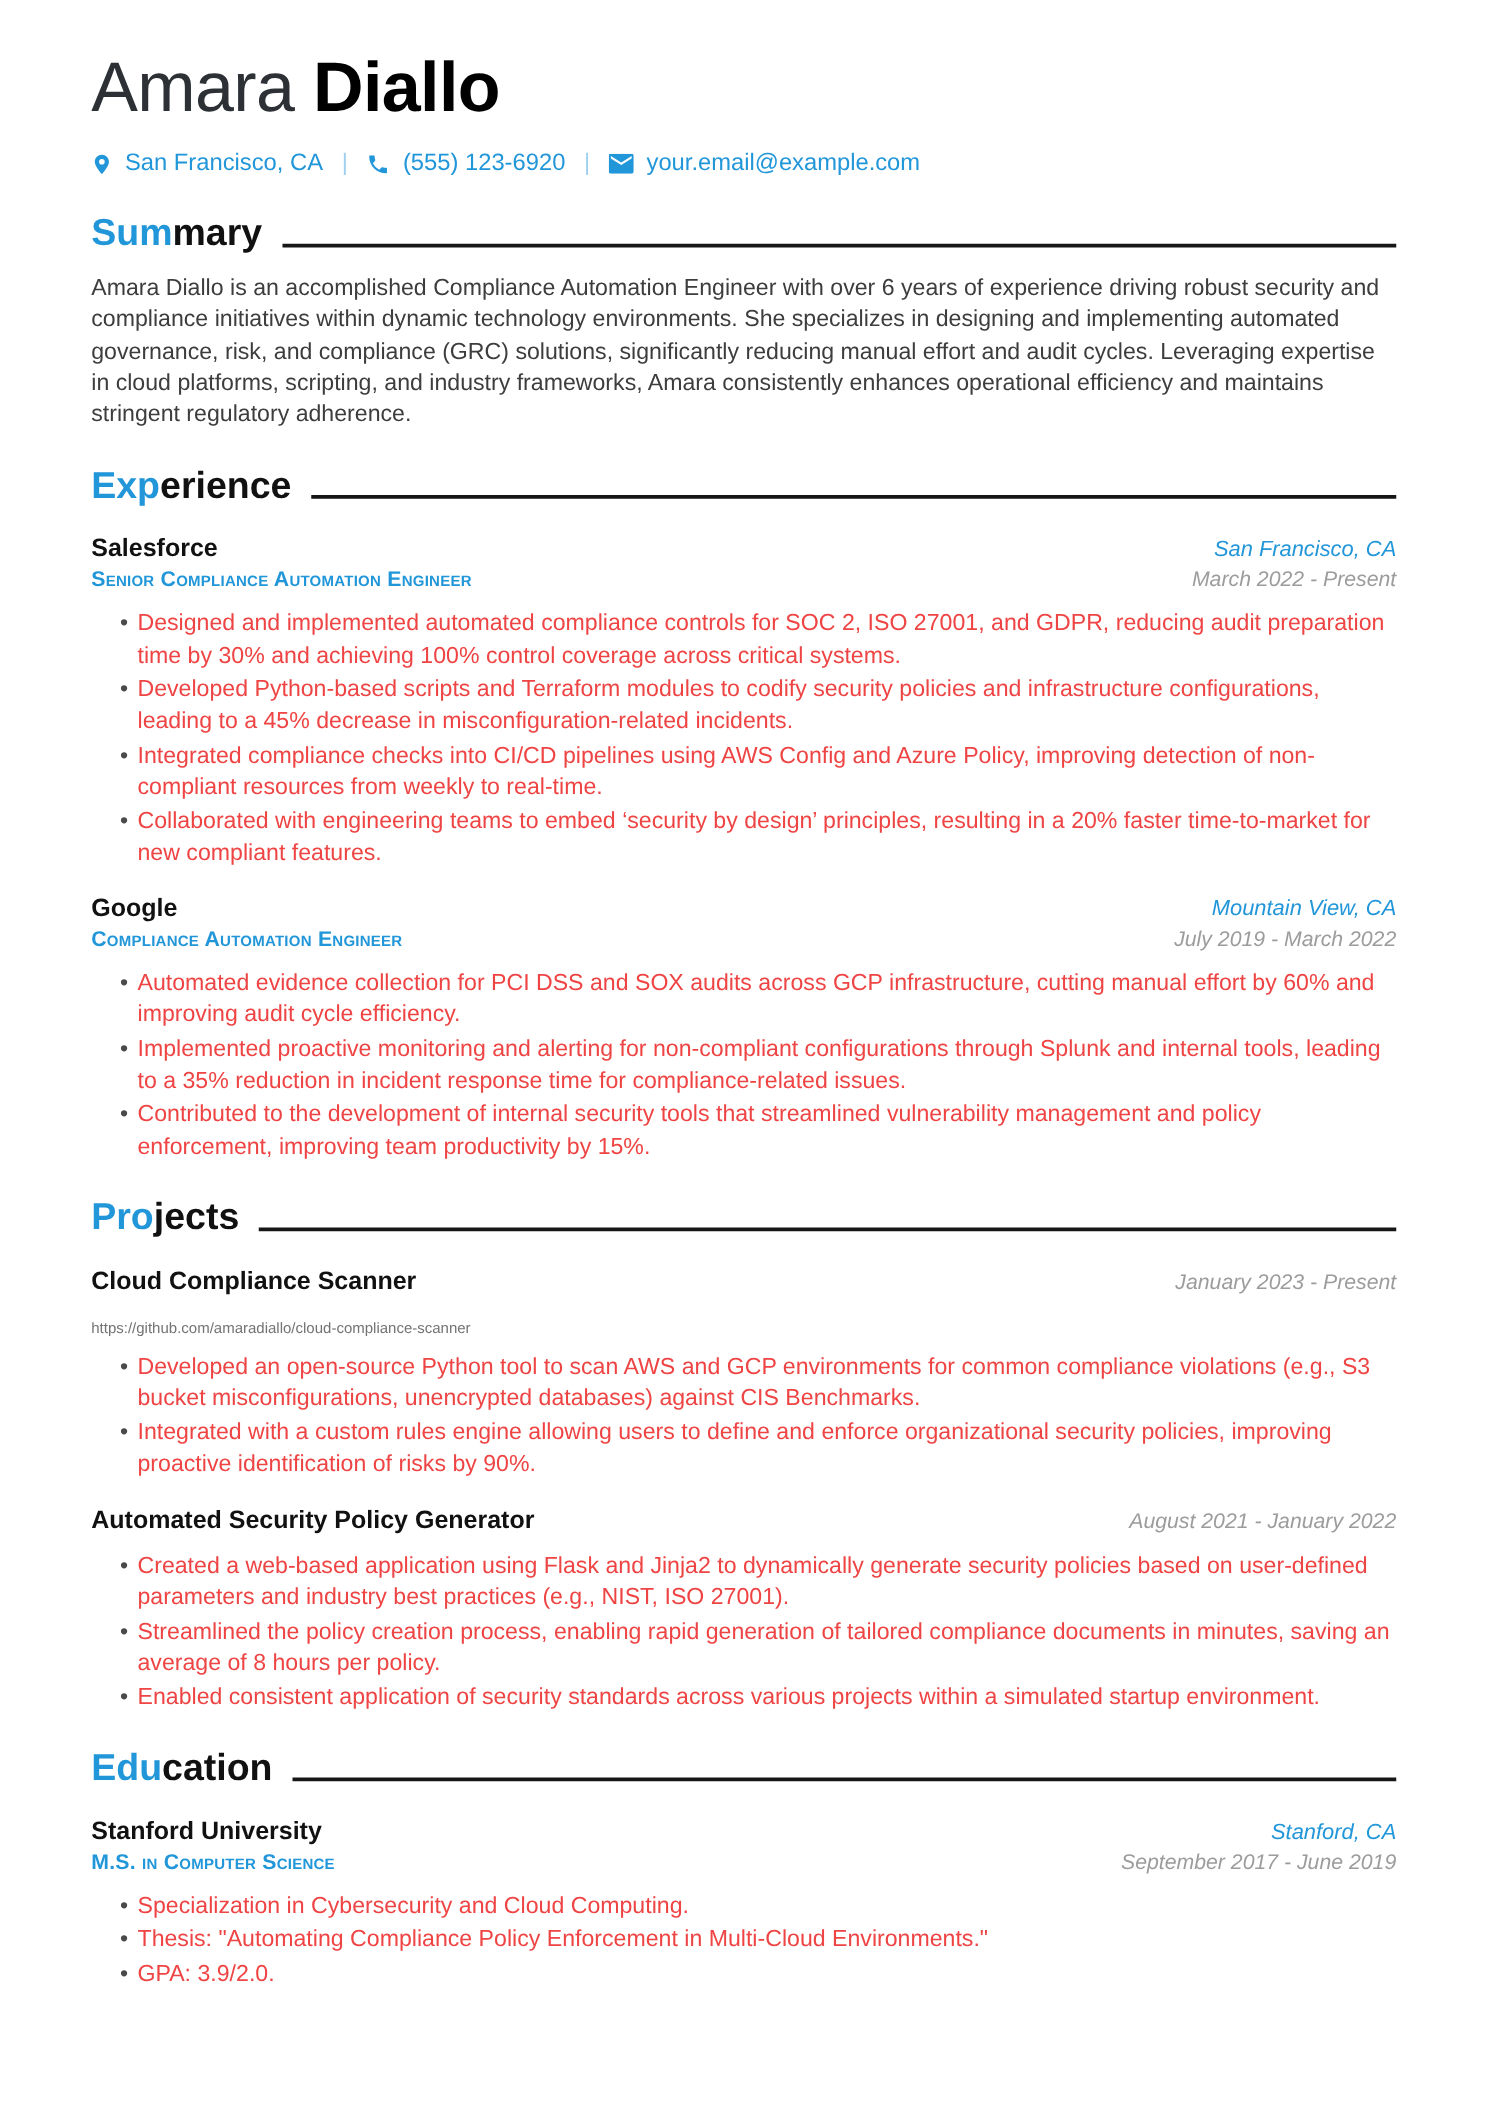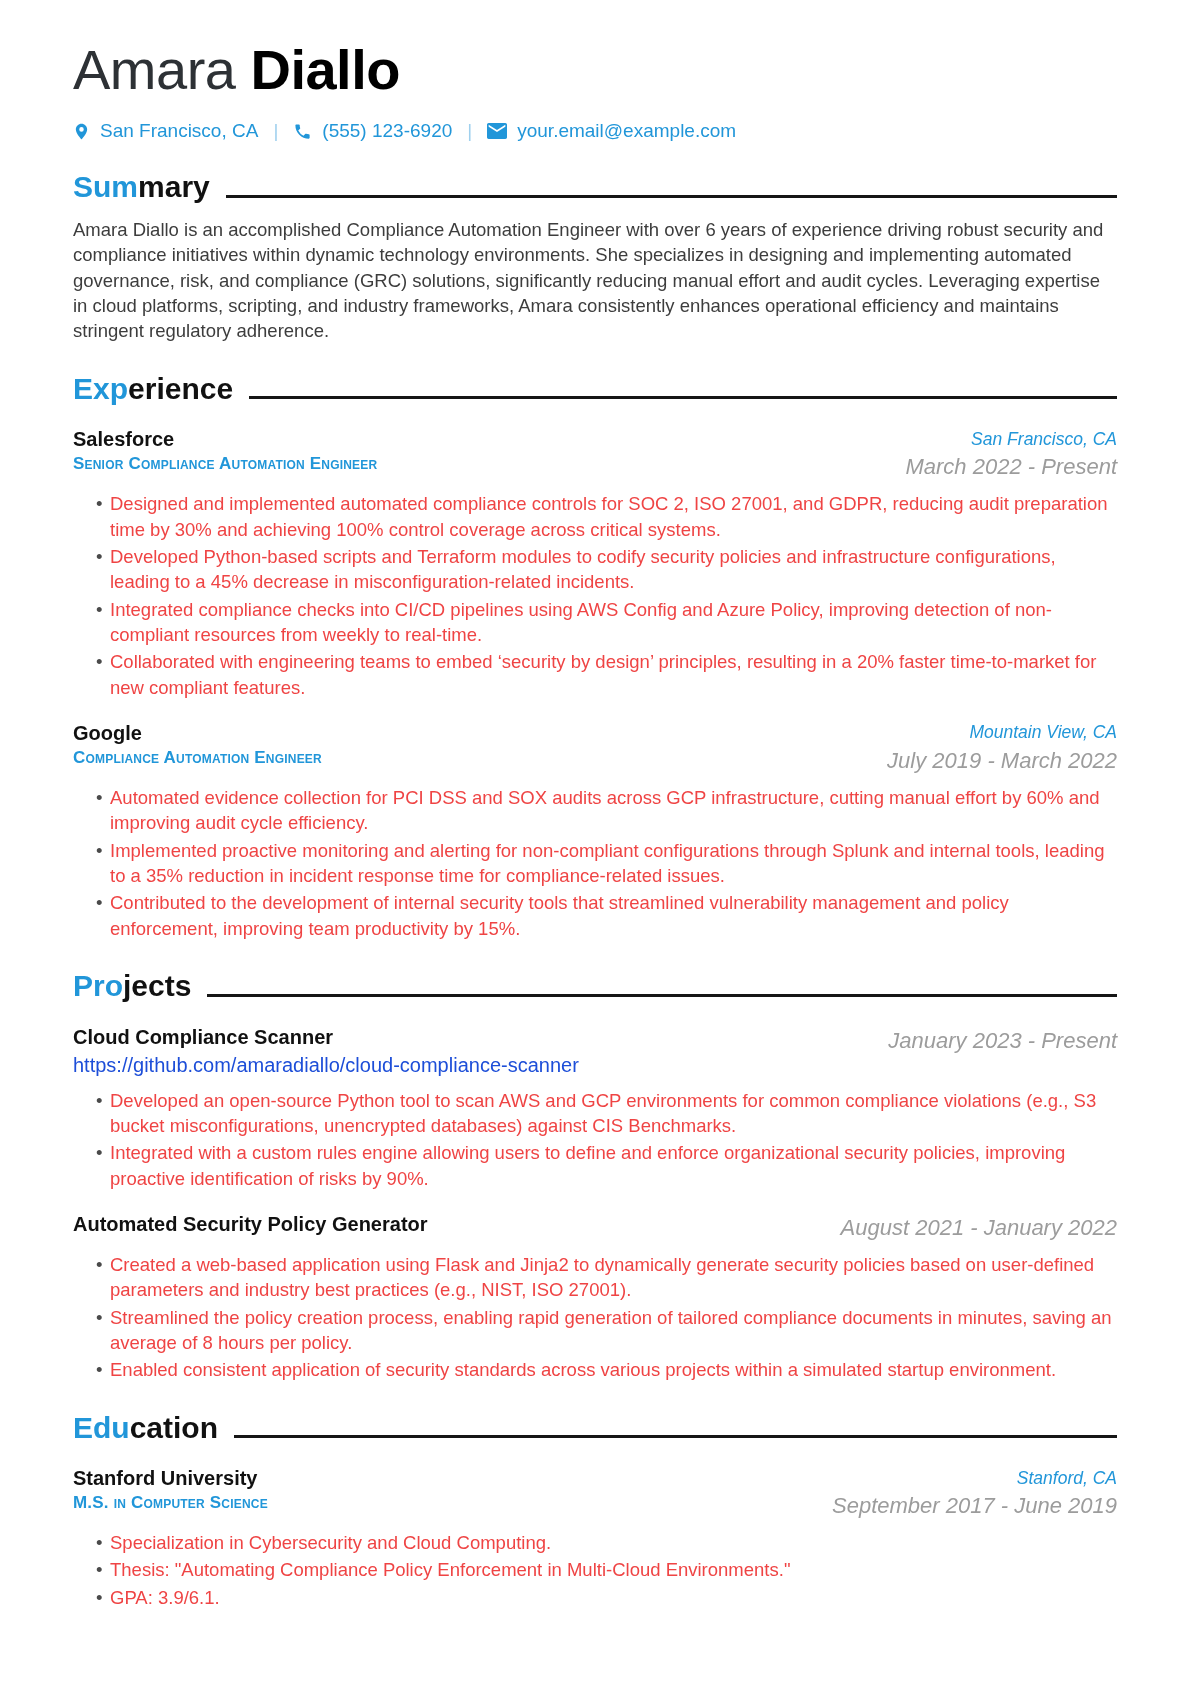--- a/index.html
+++ b/index.html
@@ -31,24 +31,24 @@
   .summary-text { margin: 12px 0 0; font-size: 18.5px; line-height: 1.37; color: #3d3d3d; }
 
   
   .entry { margin-top: 21px; }
   .entry-head { display: grid; grid-template-columns: 1fr auto; column-gap: 40px; }
   .org { margin: 0; font-size: 20px; font-weight: 700; color: #111; line-height: 1.2; }
   .loc { font-size: 17.5px; font-style: italic; color: #2196d9; text-align: right;
     align-self: center; }
   .role { margin-top: 3px; font-size: 17px; color: #2196d9;
     font-variant: small-caps; font-weight: 600; letter-spacing: 0.2px; }
-  .date { margin-top: 3px; font-size: 22px; font-style: italic; color: #9c9c9c;
+  .date { margin-top: 3px; font-size: 17px; font-style: italic; color: #9c9c9c;
     text-align: right; }
   .proj-date { align-self: center; }
-  .plink { margin-top: 0; font-size: 20px; color: #1d4ed8; text-decoration: none;
+  .plink { margin-top: 18px; font-size: 12px; color: #737373; text-decoration: none;
     grid-column: 1 / 2; justify-self: start; }
 
   .bullets { margin: 11px 0 0; padding: 0; list-style: none; }
   .bullets li { position: relative; padding-left: 37px; font-size: 18.5px;
     line-height: 1.37; color: #ef4444; margin-bottom: 2px; }
   .bullets li::before { content: "\2022"; position: absolute; left: 23px; top: 0;
     color: #4a4a4a; }
 </style>
 </head>
 <body>
@@ -170,19 +170,19 @@
     <div class="entry">
       <div class="entry-head">
         <h3 class="org">Stanford University</h3>
         <div class="loc">Stanford, CA</div>
         <div class="role">M.S. in Computer Science</div>
         <div class="date">September 2017 - June 2019</div>
       </div>
       <ul class="bullets">
         <li>Specialization in Cybersecurity and Cloud Computing.</li>
         <li>Thesis: "Automating Compliance Policy Enforcement in Multi-Cloud Environments."</li>
-        <li>GPA: 3.9/6.1.</li>
+        <li>GPA: 3.9/2.0.</li>
       </ul>
     </div>
 
   </section>
 
 </div>
 
 </body></html>

